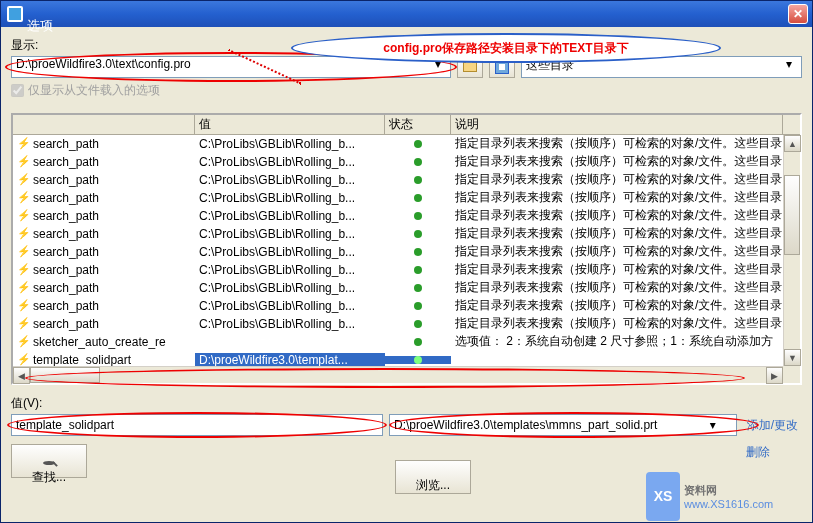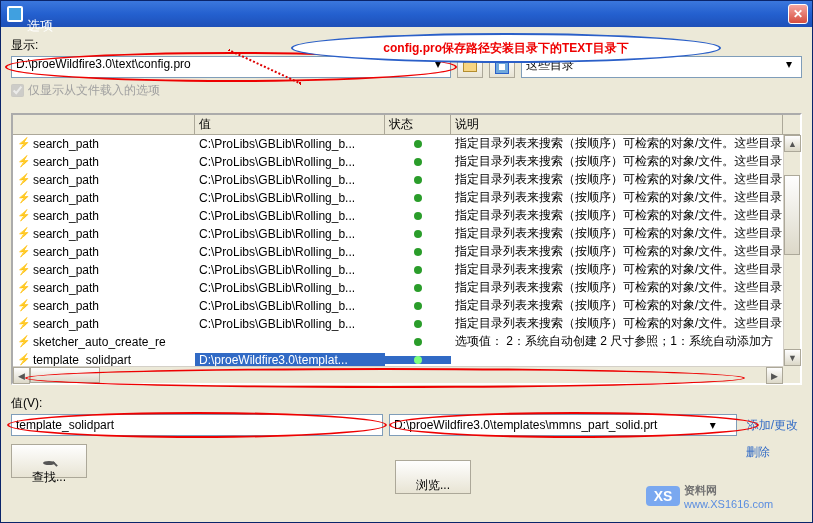--- a/index.html
+++ b/index.html
@@ -63,21 +63,21 @@
 .val-input { width: 100%; height: 22px; border: 1px solid #7f9db9; background: #fff; padding: 0 20px 0 4px; font-size: 12px; display: flex; align-items: center; justify-content: space-between; }
 .link { color: #316ac5; cursor: pointer; padding: 0 4px; }
 .btn-row { display: flex; gap: 6px; margin-top: 8px; }
 .btn { height: 22px; border: 1px solid #aca899; background: linear-gradient(#fefefe, #e8e4d4); padding: 16px 10px; display: flex; align-items: center; justify-content: space-between; cursor: pointer; gap: 4px; font-size: 12px; flex-direction: column; }
 .find-btn { width: 76px; }
 .browse-btn { margin-left: 302px; width: 76px; margin-top: 16px; }
 .del-btn { margin-left: auto; width: 60px; }
 .magnifier { width: 12px; height: 12px; border: 2px solid #555; border-radius: 50%; position: relative; }
 .magnifier::after { content: ""; position: absolute; width: 6px; height: 2px; background: #555; right: -5px; bottom: -2px; transform: rotate(45deg); }
 .watermark { position: absolute; right: 6px; bottom: 6px; width: 160px; height: 40px; display: flex; align-items: center; gap: 4px; pointer-events: none; }
-.watermark .logo { width: 34px; height: 20px; background: #7aa8f0; border-radius: 4px; display: flex; align-items: center; justify-content: center; color: #fff; font-weight: bold; font-size: 14px; }
+.watermark .logo { width: 34px; height: 49px; background: #7aa8f0; border-radius: 4px; display: flex; align-items: center; justify-content: center; color: #fff; font-weight: bold; font-size: 14px; }
 .watermark .text { display: flex; flex-direction: column; }
 .watermark .text .t1 { color: #737373; font-weight: bold; font-size: 11px; }
 .watermark .text .t2 { color: #5a8de0; font-size: 11px; }
 .bottom-ellipses { position: relative; }
 .bottom-ellipse-left { left: -4px; top: -2px; width: 380px; height: 26px; }
 .bottom-ellipse-right { left: 378px; top: -2px; width: 370px; height: 26px; }
 </style>
 </head>
 <body>
 

